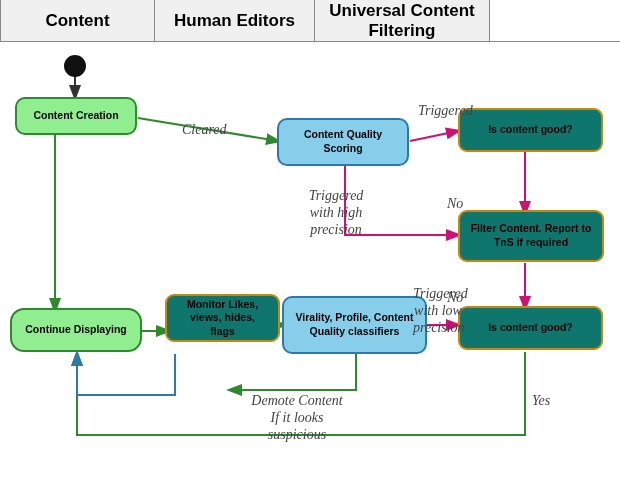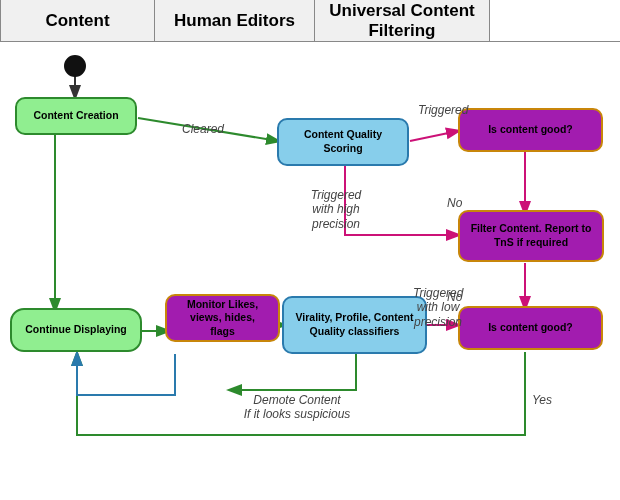--- a/index.html
+++ b/index.html
@@ -61,40 +61,42 @@
       background: #90EE90;
       border-color: #2d8a2d;
       color: #000;
     }
     .node-blue {
       background: #87CEEB;
       border-color: #2a7aad;
       color: #000;
     }
     .node-orange {
-      background: #a21caf;
+      background: #0f766e;
       border-color: #c8860a;
       color: #000;
+      border-radius: 9px;
     }
     .node-circle {
       width: 22px;
       height: 22px;
       border-radius: 50%;
       background: #111;
       border: 2px solid #111;
       position: absolute;
     }
     
     .edge-label {
       position: absolute;
-      font-size: 12px;
+      font-size: 14px;
       color: #444;
       font-style: italic;
       text-align: center;
       line-height: 1.2;
+      font-family: Liberation Serif, serif;
     }
   </style>
 </head>
 <body>
 
 <div class="diagram">
 
   <div class="col-headers">
     <div class="col-header" style="width:155px;">
       <span>Content</span>

